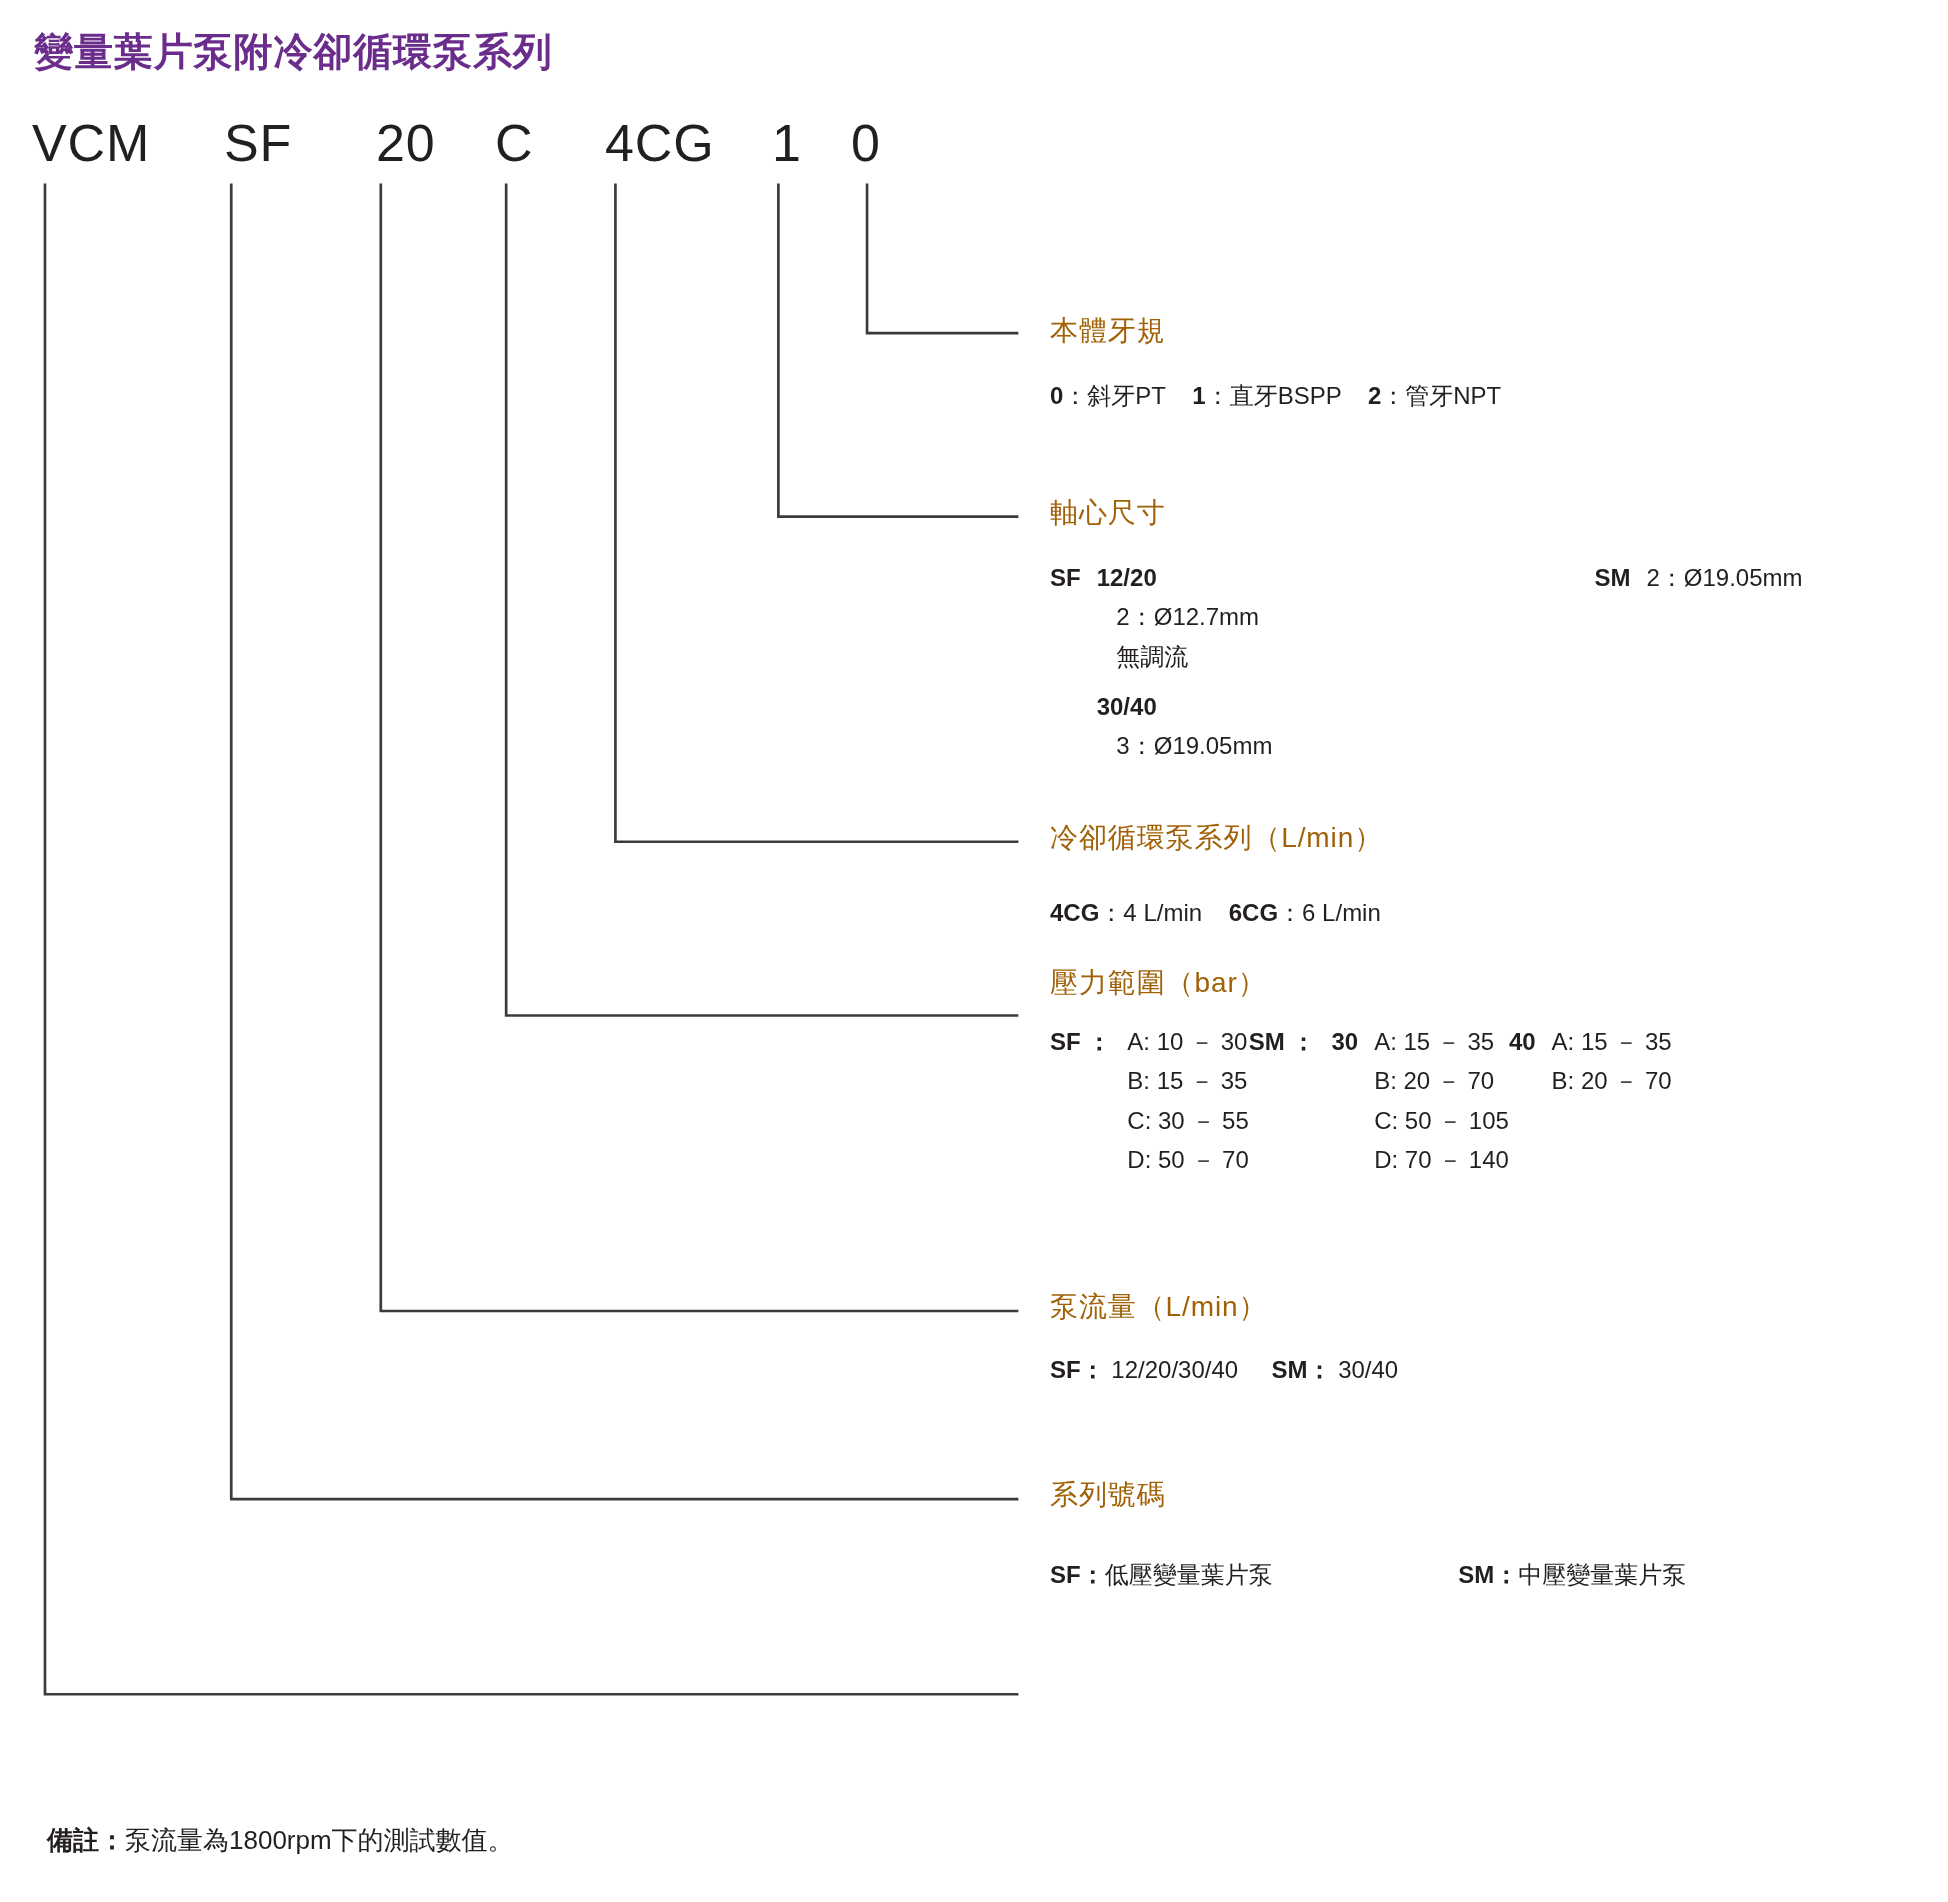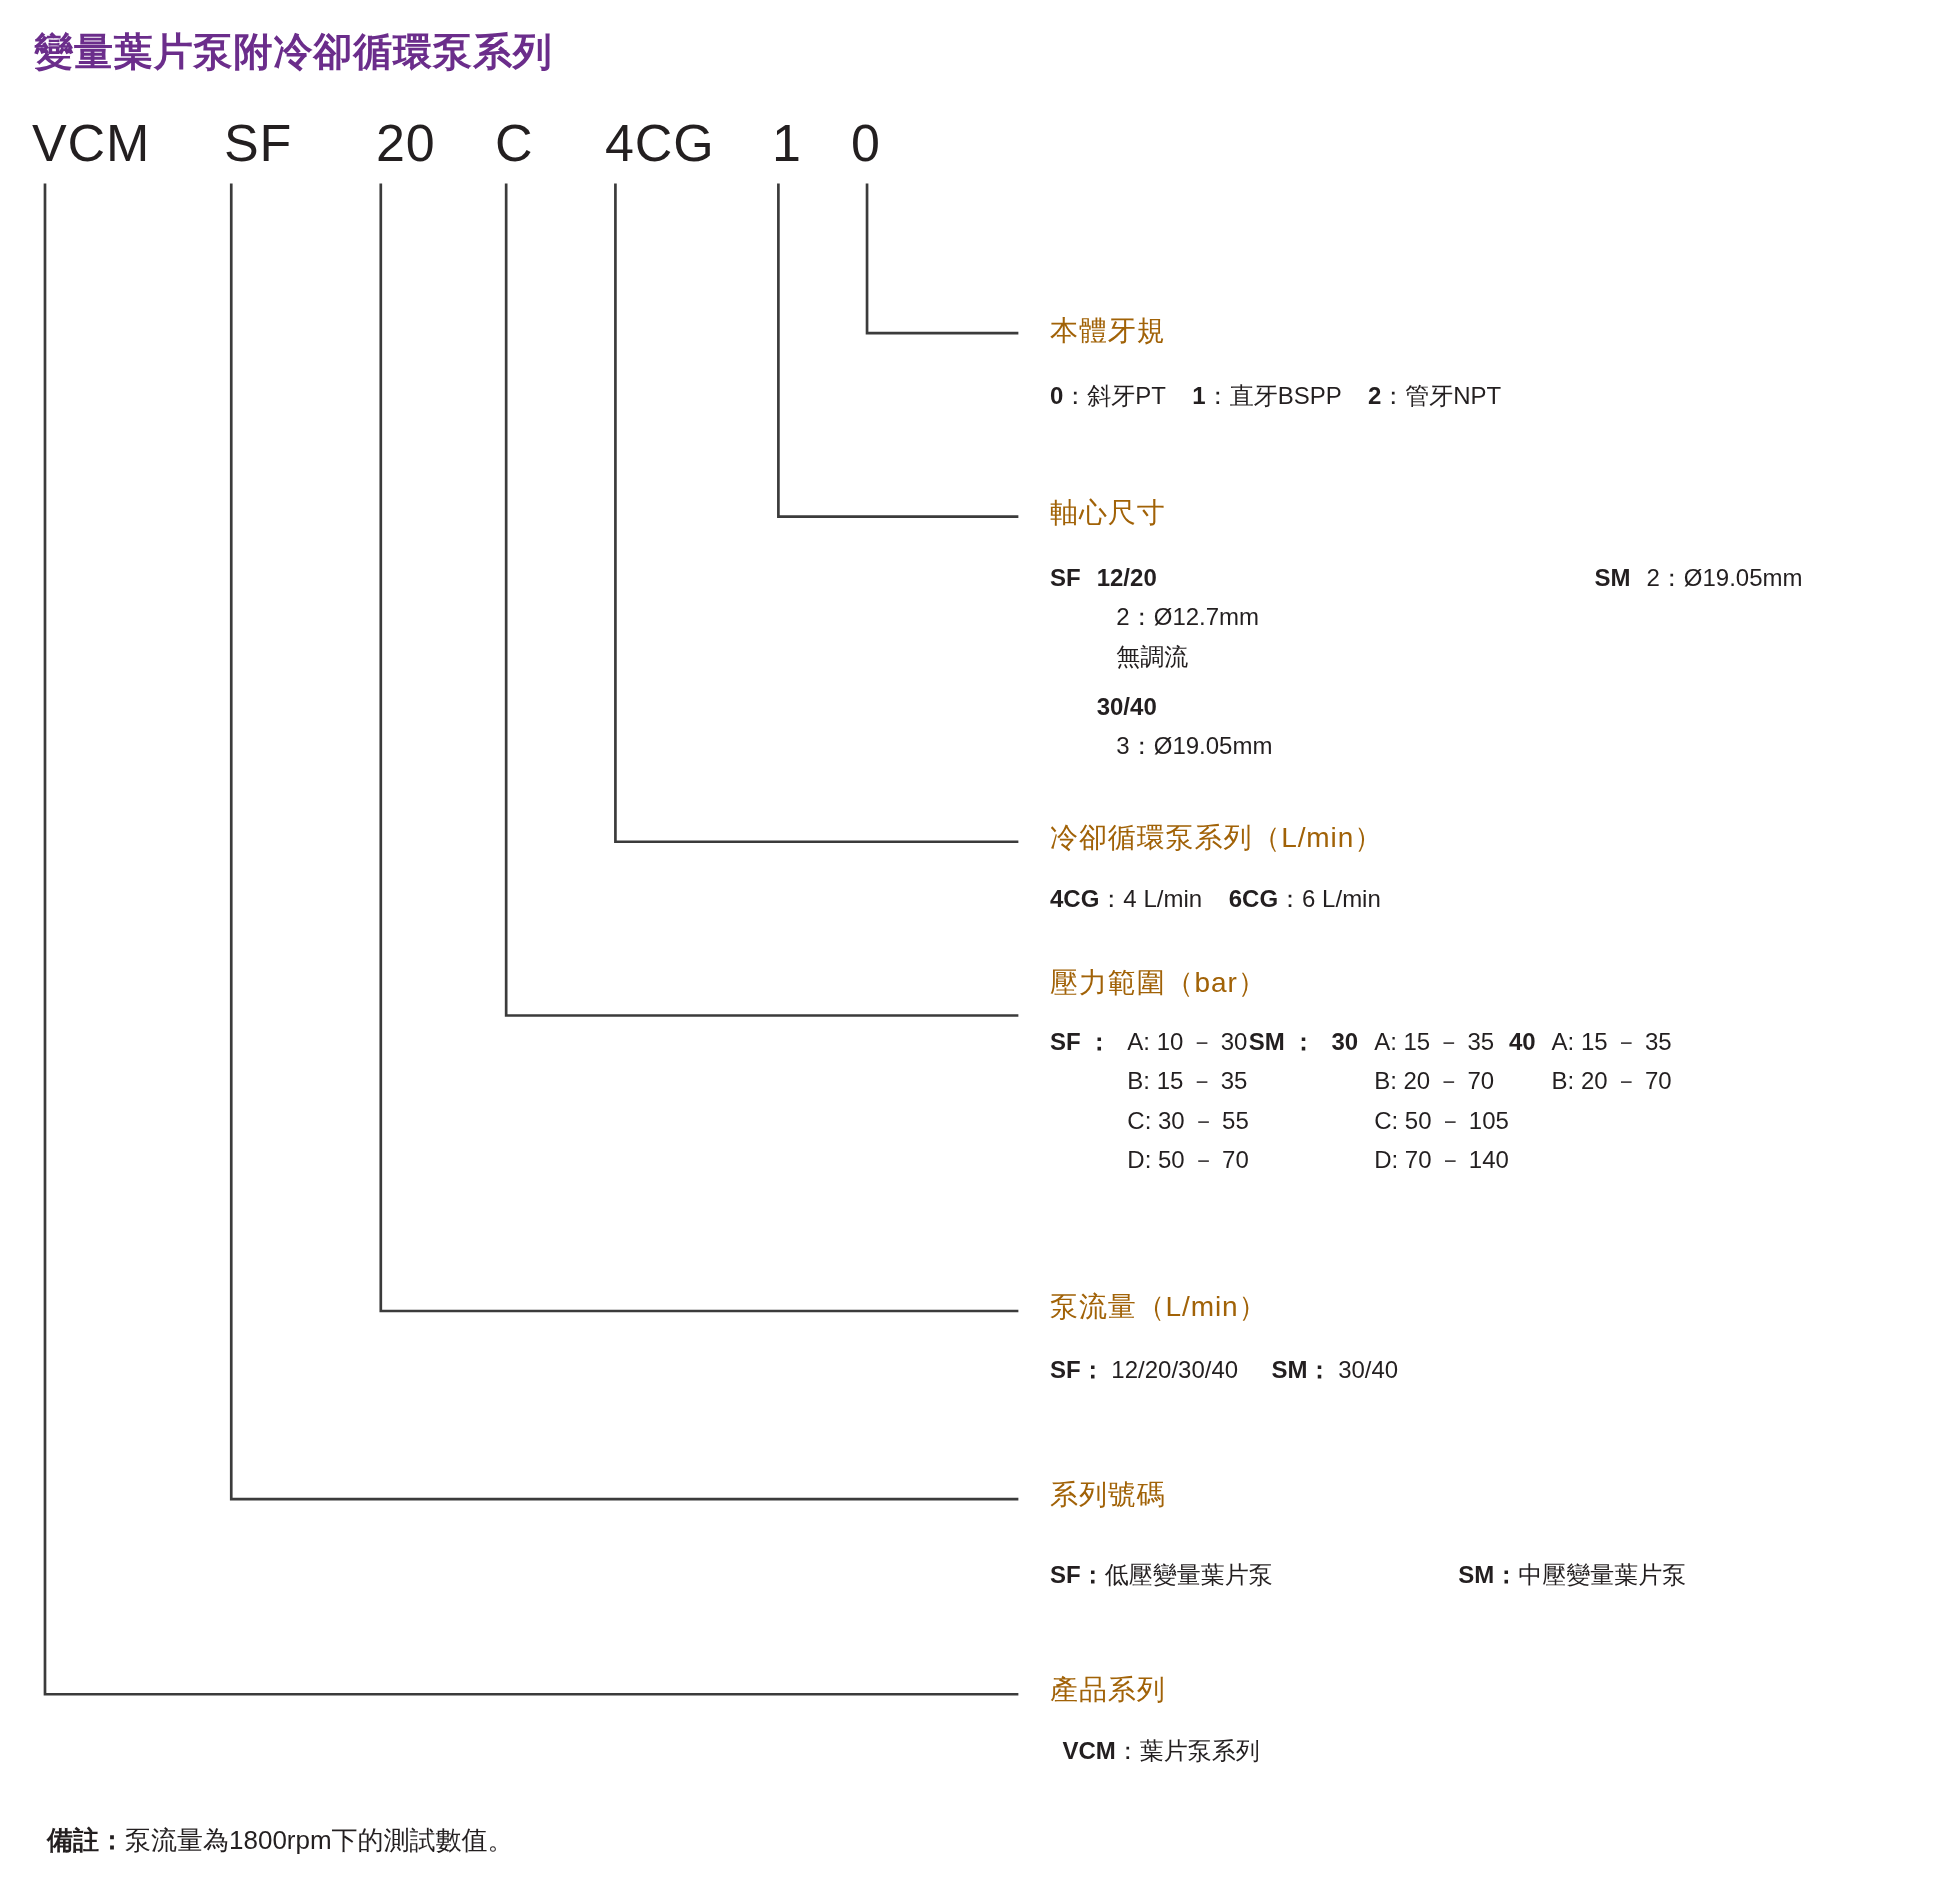--- a/index.html
+++ b/index.html
@@ -188,21 +188,21 @@
               <td></td>
               <td></td>
         </tr>
       </tbody>
         </table>
     </div>
   </div>
 
   <div class="desc" style="top:819px">
     <div class="head">冷卻循環泵系列（L/min）</div>
-    <div class="body" style="margin-top:25px">
+    <div class="body" style="margin-top:39px">
       <b>4CG</b><span>：4 L/min</span>
       &nbsp;&nbsp;&nbsp;<b>6CG</b><span>：6 L/min</span>
     </div>
   </div>
 
   <div class="desc" style="top:964px">
     <div class="head">壓力範圍（bar）</div>
     <div class="body" style="margin-top:23px">
       <table class="tbl">
         <tbody>
@@ -264,25 +264,19 @@
   </div>
 
   <div class="desc" style="top:1476px">
     <div class="head">系列號碼</div>
     <div class="body" style="margin-top:44px">
       <b>SF：</b><span>低壓變量葉片泵</span>
       <span style="display:inline-block;width:179px"></span><b>SM：</b><span>中壓變量葉片泵</span>
     </div>
   </div>
 
-  <div class="desc" style="top:1671px">
-    <div class="head">產品系列</div>
-    <div class="body" style="margin-top:25px;margin-left:12.5px">
-      <b>VCM</b><span>：葉片泵系列</span>
-    </div>
-  </div>
 
   <div class="note">
     <b>備註：</b><span>泵流量為1800rpm下的測試數值。</span>
   </div>
 
 </div>
 
 
 </body></html>

